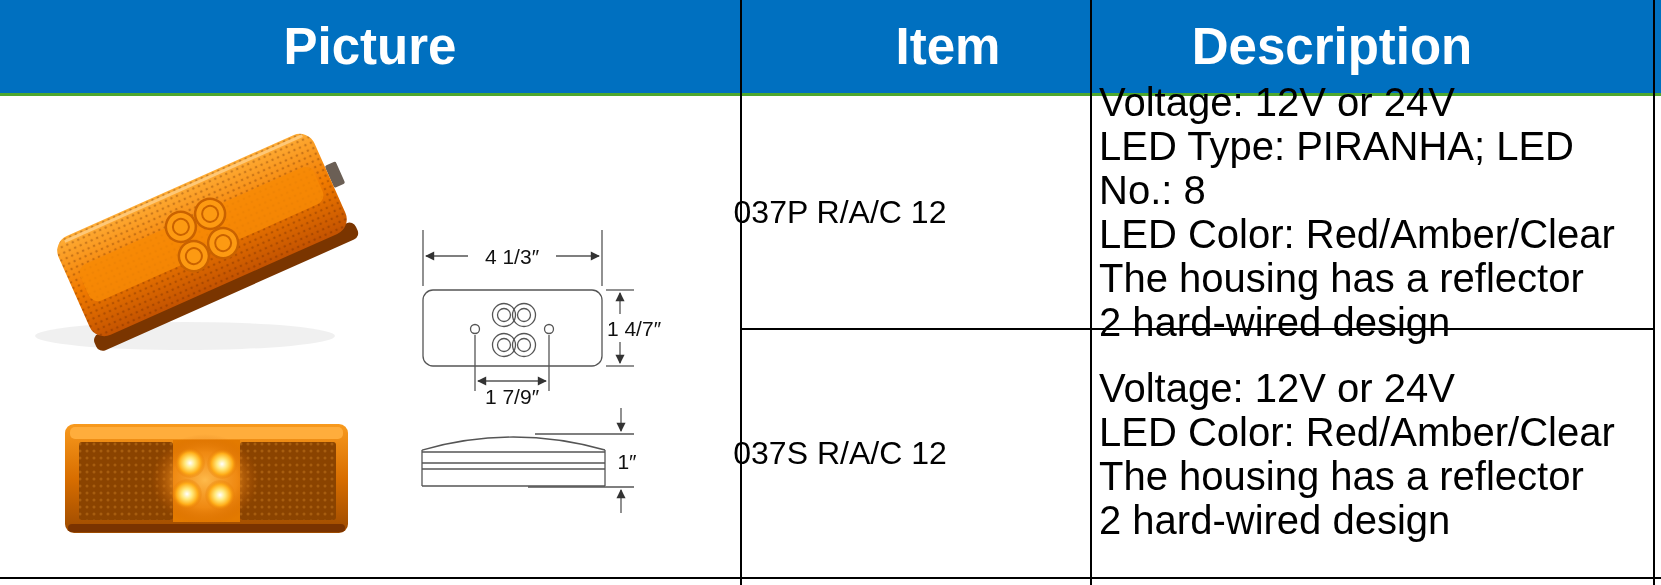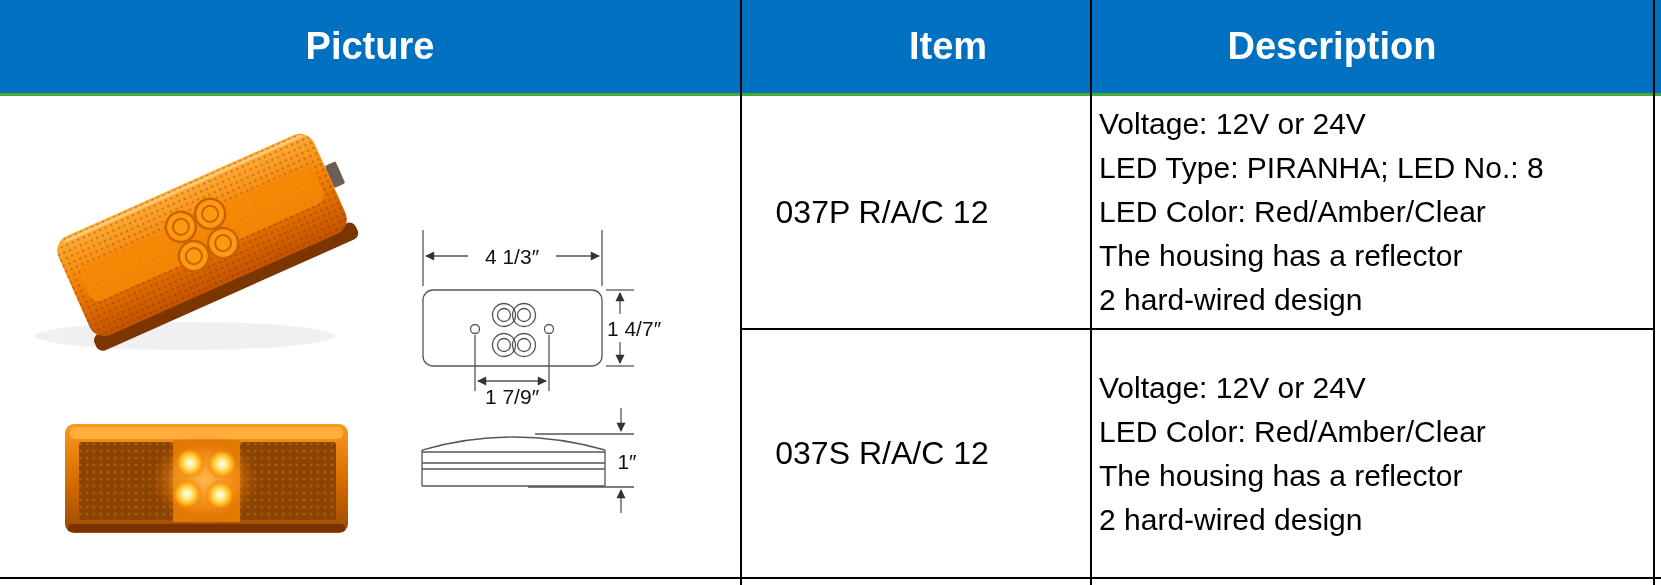--- a/index.html
+++ b/index.html
@@ -15,46 +15,46 @@
     position:absolute;left:0;top:0;width:1661px;height:93px;
     background:#0070C0;
   }
   .accent-line{
     position:absolute;left:0;top:93px;width:1661px;height:3px;
     background:#4EA72E;
   }
   .header-cell{
     position:absolute;top:0;height:93px;
     display:flex;align-items:center;justify-content:center;
-    color:#ffffff;font-size:38px;font-weight:bold;
+    color:#ffffff;font-size:51px;font-weight:bold;
   }
   .hc-picture{left:0;width:740px;}
   .hc-item{left:742px;width:412px;}
   .hc-desc{left:1092px;width:480px;}
   
   .vline{position:absolute;top:0;width:2px;height:585px;background:#000;}
   .v1{left:740px;}
   .v2{left:1090px;}
   .v3{left:1653px;}
   .hline{position:absolute;height:2px;background:#000;}
   .row-divider{left:740px;top:328px;width:915px;}
   .bottom-border{left:0;top:577px;width:1661px;}
   
   .item-cell{
-    position:absolute;left:742px;width:280px;
+    position:absolute;left:700px;width:280px;
     display:flex;align-items:center;justify-content:center;
     font-size:32px;color:#000;
   }
   .item-1{top:96px;height:232px;}
   .item-2{top:330px;height:247px;}
   
   .desc-cell{
     position:absolute;left:1099px;width:548px;
     display:flex;flex-direction:column;justify-content:center;
-    font-size:30px;line-height:44px;color:#000;
+    font-size:40px;line-height:44px;color:#000;
   }
   .desc-1{top:96px;height:232px;}
   .desc-2{top:330px;height:247px;}
   
   .picture-cell{position:absolute;left:0;top:96px;width:740px;height:481px;}
   .picture-cell svg{display:block;}
 </style>
 </head>
 <body>
 

